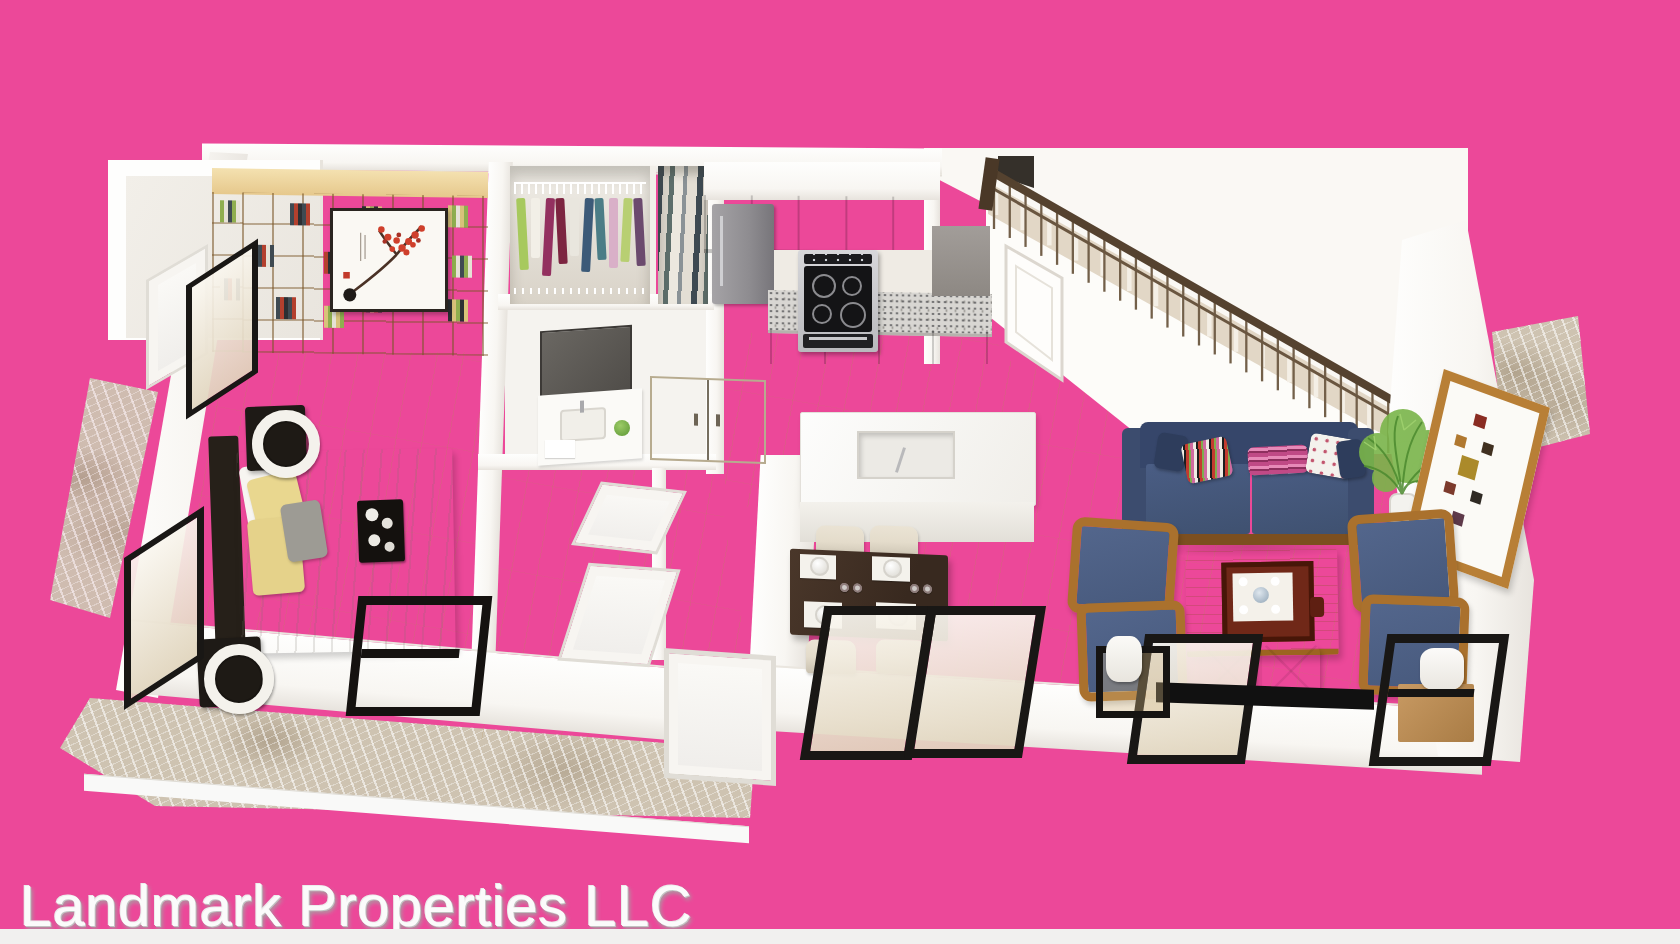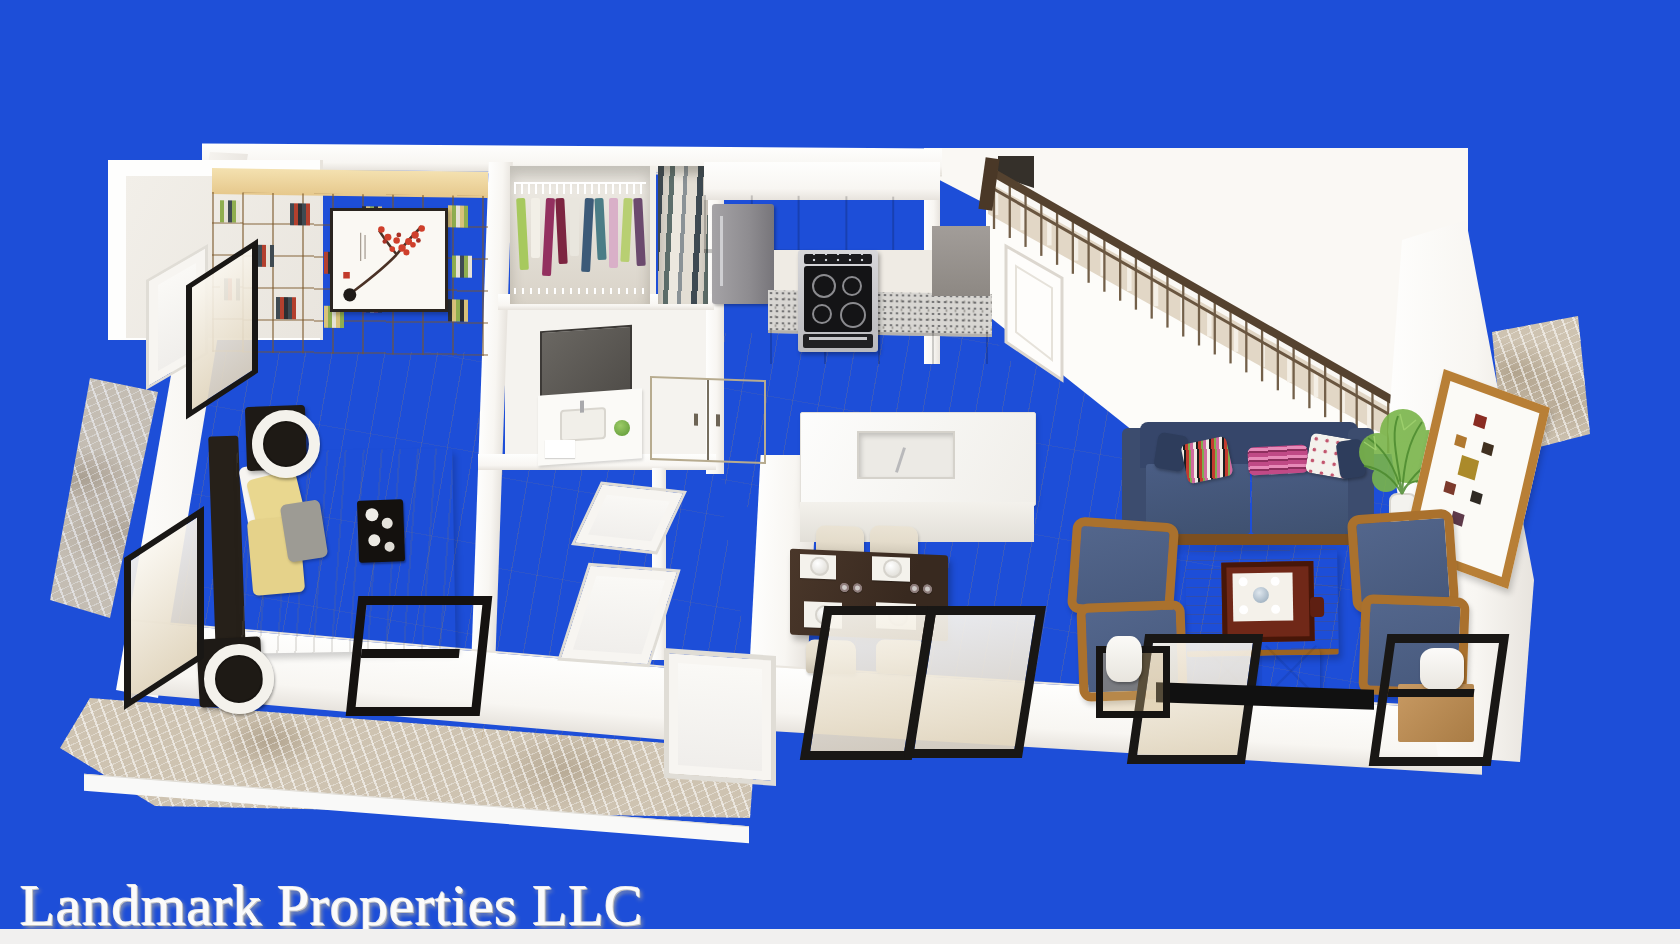--- a/index.html
+++ b/index.html
@@ -1,17 +1,17 @@
 <!DOCTYPE html>
 <html style="--wall: #f8f6f2; --wall-bright: #fefefd; --wall-shade: #e7e3dd; --wood-floor: #ecdcb6; --wood-floor-light: #f5ebd2; --wood-floor-deep: #ddc99c; --shelf-wood: #eacf97; --shelf-wood-dark: #b98f4d; --marble: #cec3b1; --granite: #d8d6d2; --cabinet-gray: #9b9692; --appliance-black: #17171a; --island-white: #fbfaf8; --dining-wood: #38291f; --chair-cream: #e4dccb; --sofa-navy: #3f5170; --armchair-blue: #47597c; --arm-wood: #aa712d; --coffee-wood: #c68a36; --tray-red: #6f2817; --rail-brown: #55422f; --stair-tread: #e2d7c6; --door-white: #fbfaf7; --closet-cream: #e9dfc7; --furniture-black: #191715; --plant-green: #74b145; --art-red: #cf3f2b; --bed-linen: #edeae3; --text-fill: #fbfbfb; --bottom-strip: #f1f0ef;"><head>
 <meta charset="utf-8">
 <style>
   html,body{margin:0;padding:0;background:#ffffff;}
-  .canvas{position:relative;width:1680px;height:944px;background:#1d4ed8;overflow:hidden;
-          font-family:Liberation Serif, serif;}
+  .canvas{position:relative;width:1680px;height:944px;background:#ec4899;overflow:hidden;
+          font-family:Liberation Sans, sans-serif;}
   .abs{position:absolute;}
   .wall{background:linear-gradient(180deg,var(--wall-bright,#fefefd),var(--wall,#f8f6f2) 70%,var(--wall-shade,#e7e3dd));}
   .wall-v{background:linear-gradient(90deg,var(--wall-bright,#fefefd),var(--wall,#f8f6f2) 60%,var(--wall-shade,#e7e3dd));}
   .wood{background:linear-gradient(115deg,var(--wood-floor-light,#f5ebd2),var(--wood-floor,#ecdcb6) 55%,var(--wood-floor-deep,#ddc99c));}
   .plank{background-image:
      repeating-linear-gradient(100deg,rgba(176,142,84,.20) 0 1px,transparent 1px 26px),
      repeating-linear-gradient(10deg,rgba(176,142,84,.10) 0 1px,transparent 1px 90px);}
   .marble{background-color:var(--marble,#cec3b1);background-image:
      repeating-linear-gradient(70deg,rgba(255,255,255,.55) 0 2px,rgba(255,255,255,0) 2px 11px),
      repeating-linear-gradient(155deg,rgba(255,255,255,.35) 0 1px,transparent 1px 7px),

